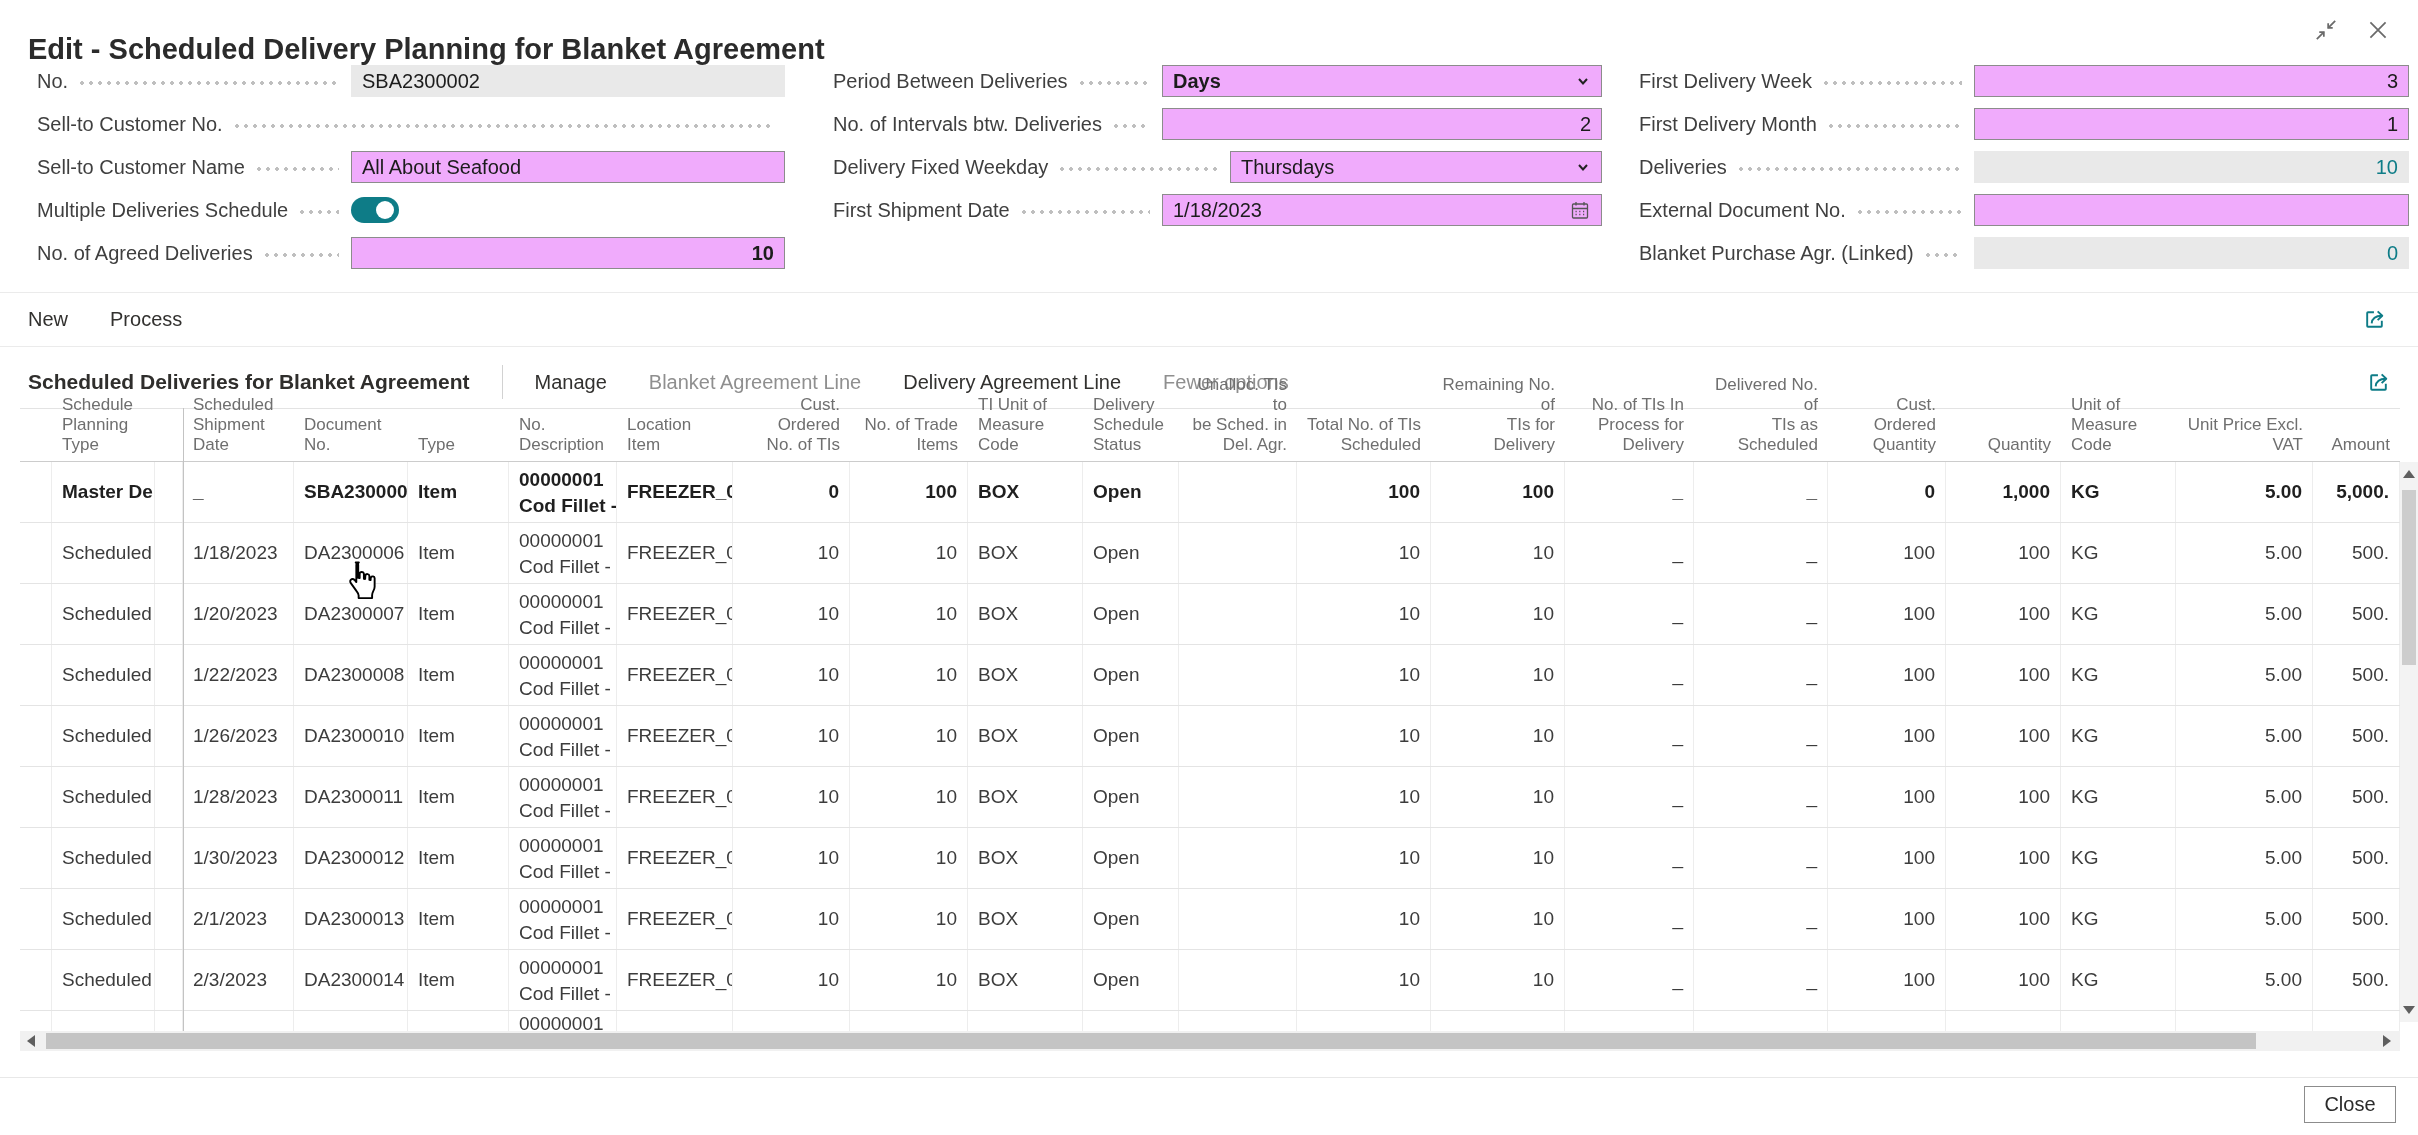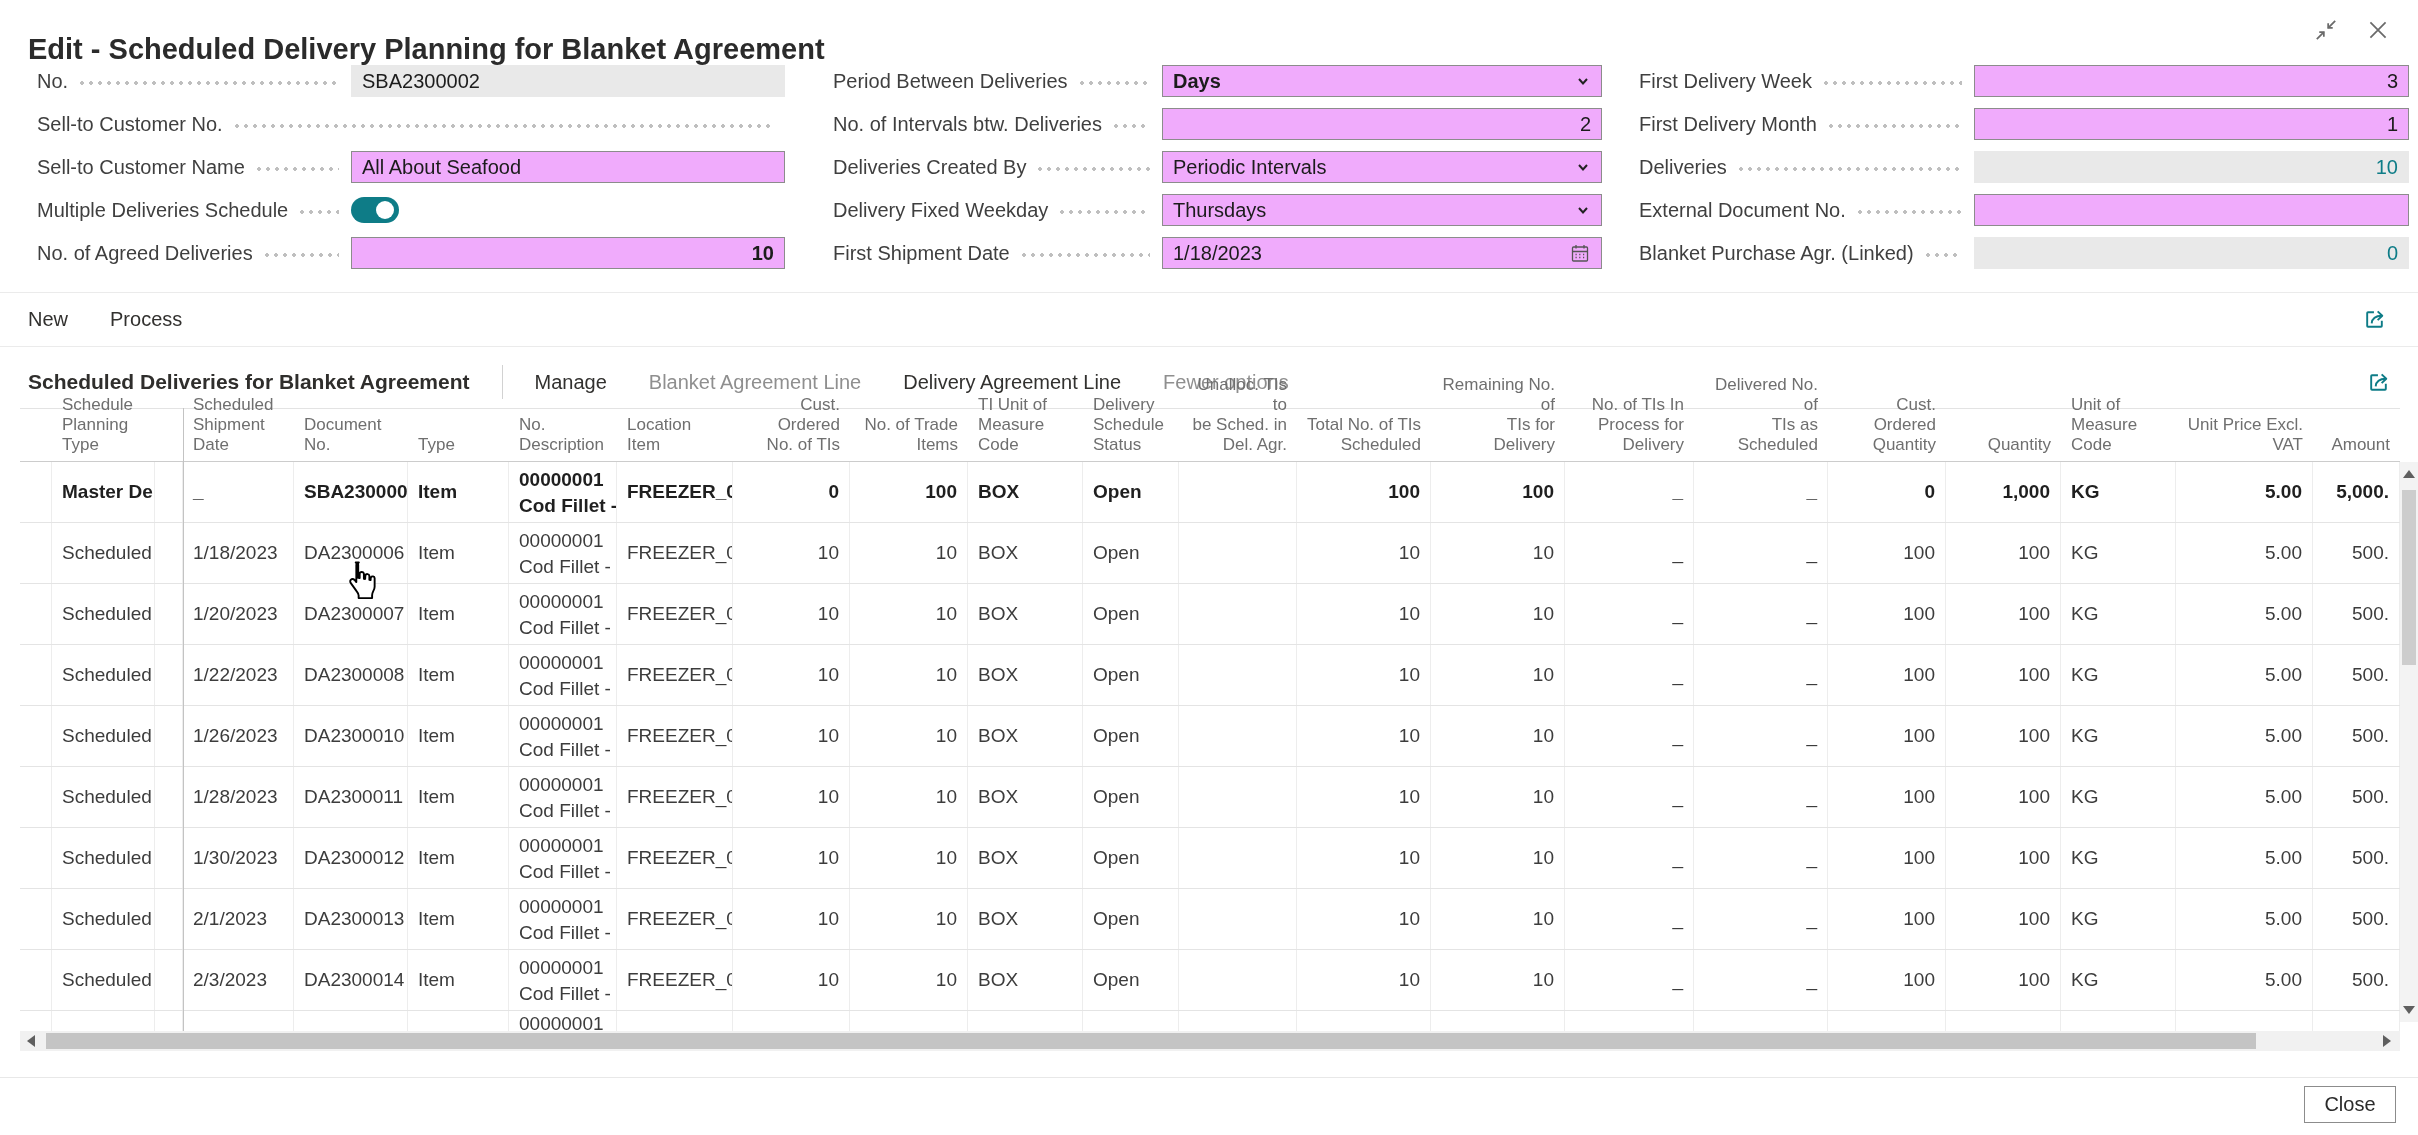--- a/index.html
+++ b/index.html
@@ -151,35 +151,23 @@
           </div>
         </div>
         <div class="frow">
           <span class="flabel">No. of Intervals btw. Deliveries</span>
           <span class="leader"></span>
           <div class="ctl fcontrol num" style="width: 440px;">
             <span class="fval">2</span>
           </div>
         </div>
         <div class="frow">
-          <span class="flabel">Deliveries Created By</span>
-          <span class="leader"></span>
-          <div class="ctl fcontrol" style="width: 440px;">
-            <span class="fval">Periodic Intervals</span>
-            <span class="icon-right">
-              <svg width="16" height="16" viewBox="0 0 16 16" fill="none" stroke="#222" stroke-width="2">
-                <path d="M4 6l4 4.5L12 6"></path>
-              </svg>
-            </span>
-          </div>
-        </div>
-        <div class="frow">
           <span class="flabel">Delivery Fixed Weekday</span>
           <span class="leader"></span>
-          <div class="ctl fcontrol" style="width: 440px; justify-content: space-between;">
+          <div class="ctl fcontrol" style="width: 372px; justify-content: space-between;">
             <span class="fval">Thursdays</span>
             <span class="icon-right">
               <svg width="16" height="16" viewBox="0 0 16 16" fill="none" stroke="#222" stroke-width="2">
                 <path d="M4 6l4 4.5L12 6"></path>
               </svg>
             </span>
           </div>
         </div>
         <div class="frow">
           <span class="flabel">First Shipment Date</span>

